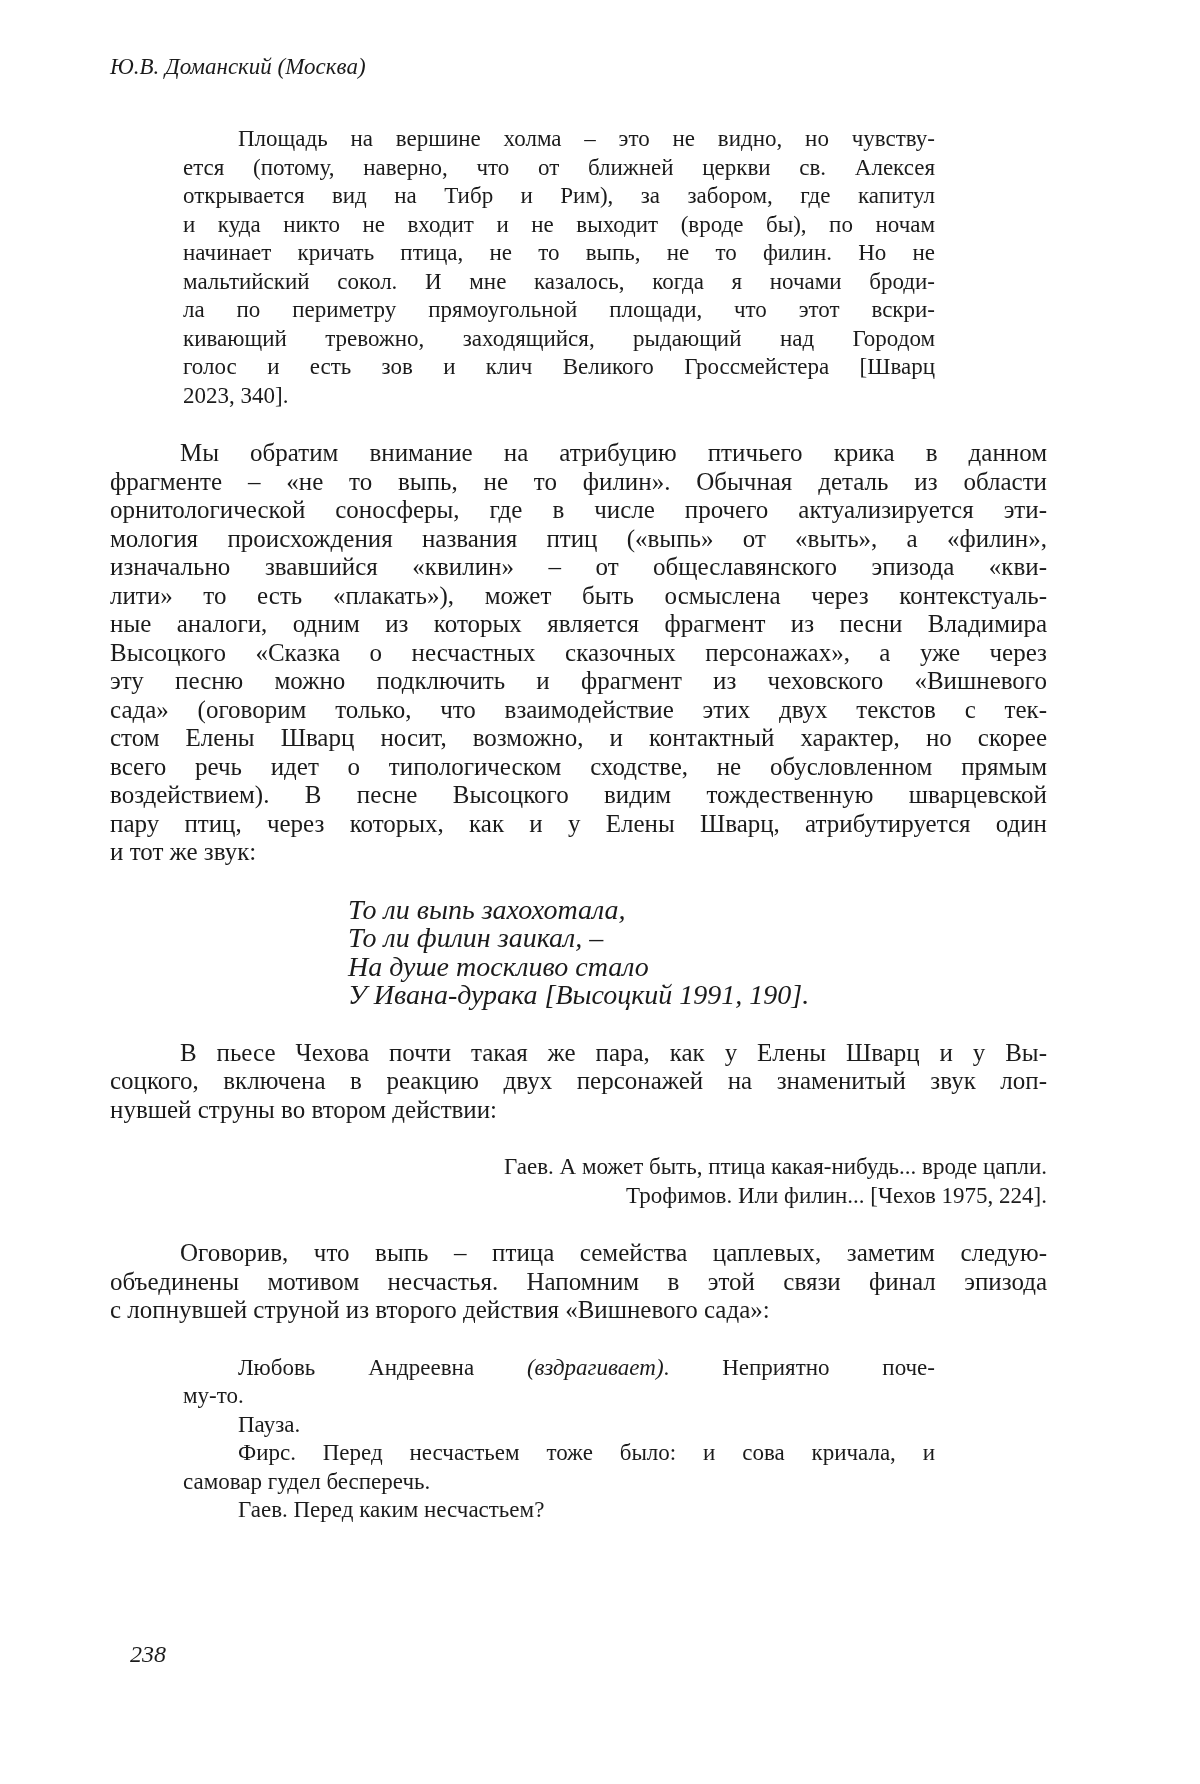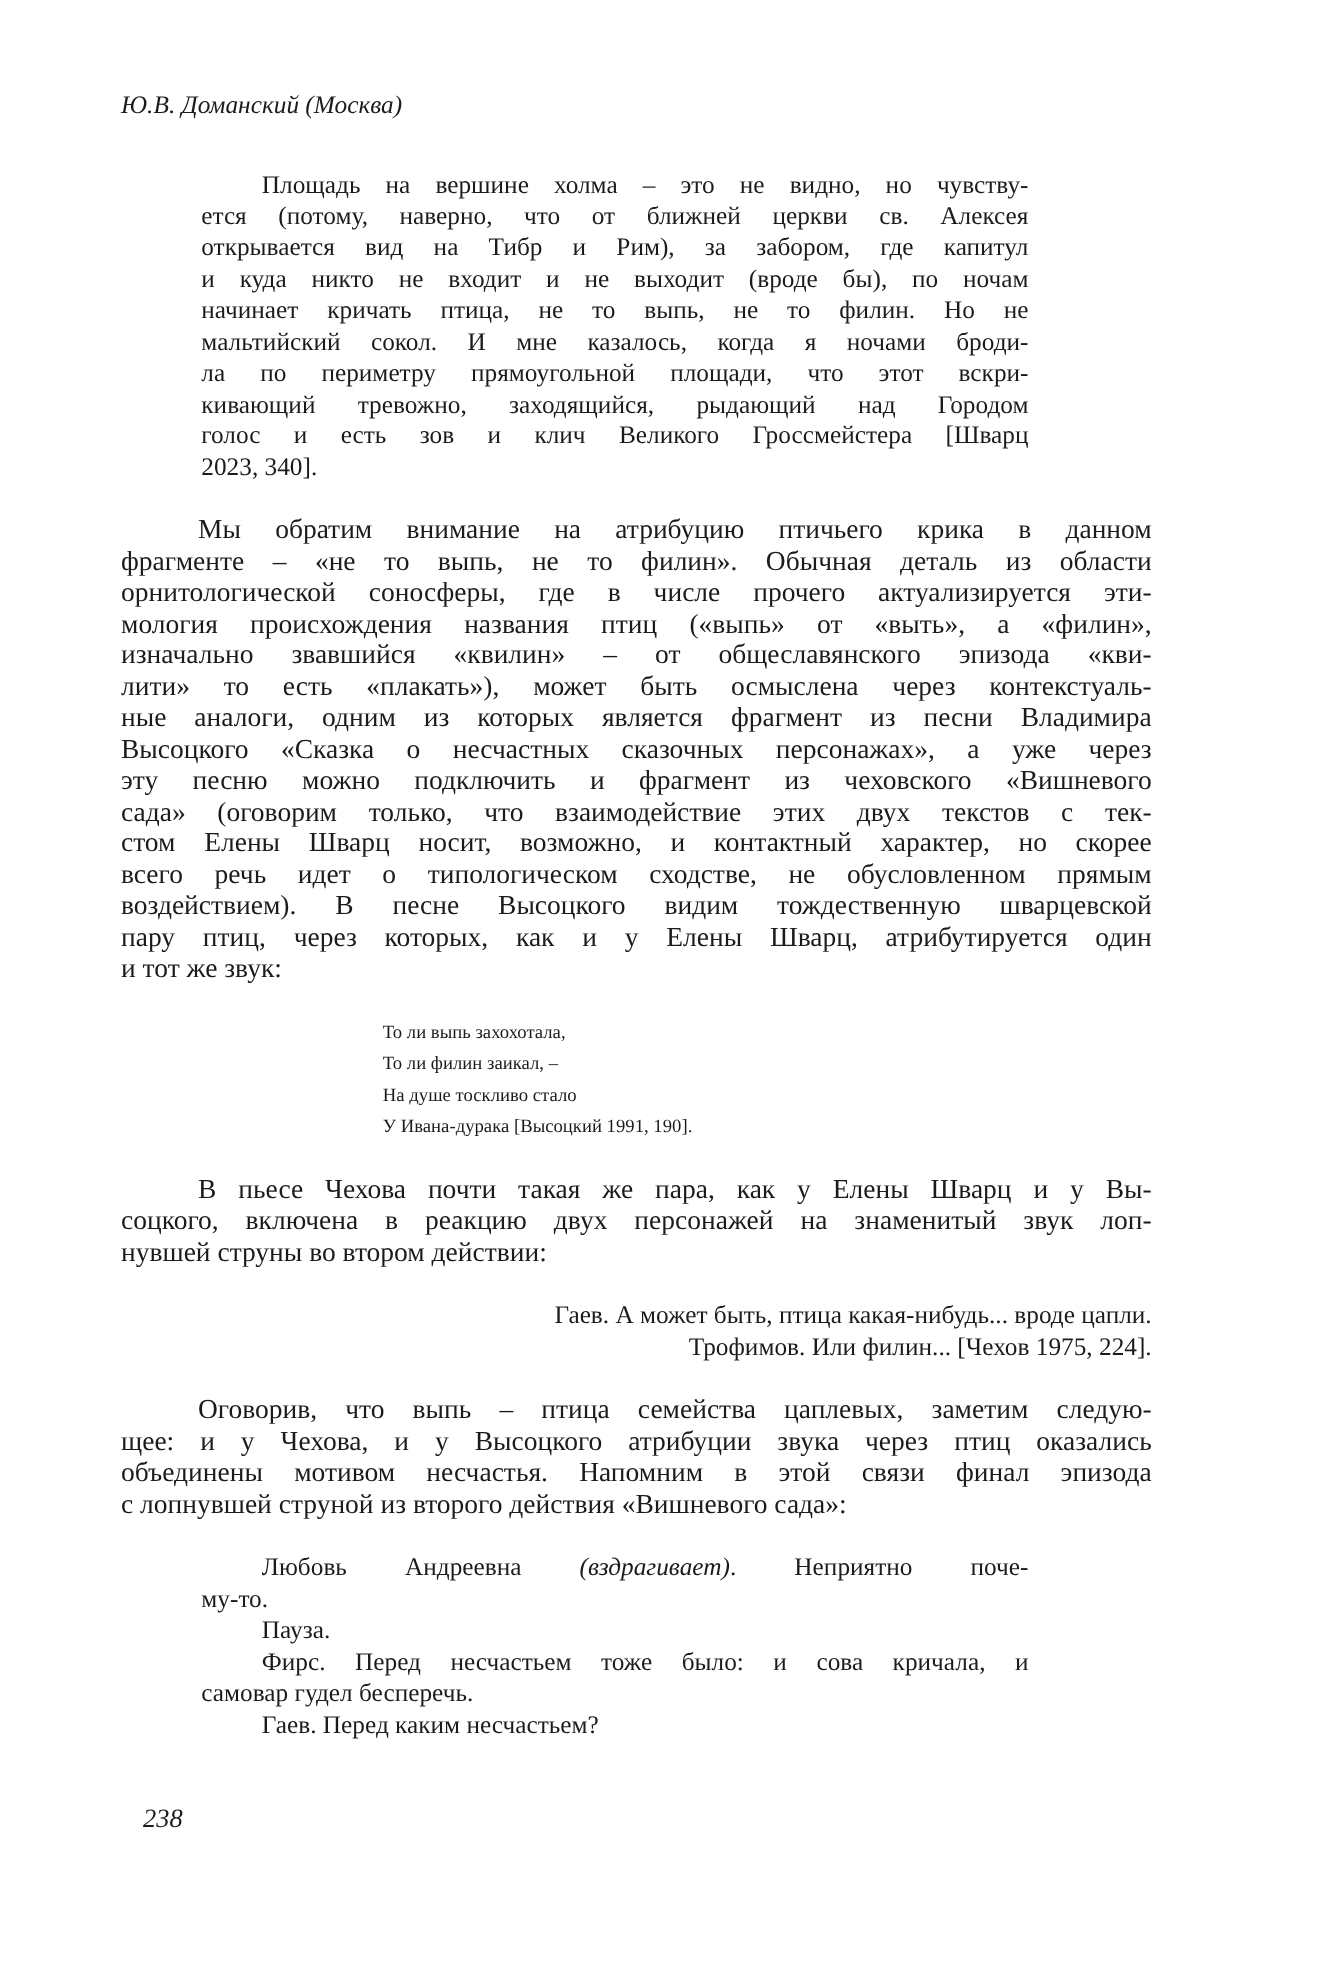--- a/index.html
+++ b/index.html
@@ -1,24 +1,24 @@
 <!DOCTYPE html>
 <html><head>
 <meta charset="utf-8">
 <style>
   html,body{margin:0;padding:0;}
   .page{
     width:1172px;height:1784px;background:#ffffff;box-sizing:border-box;
-    padding:82px 125px 0 110px;position:relative;overflow:hidden;
+    padding:53px 125px 0 110px;position:relative;overflow:hidden;
     font-family:"Liberation Serif","DejaVu Serif",serif;color:#1b1b1b;
   }
   .running-head{font-style:italic;font-size:23px;line-height:28px;margin-bottom:44px;}
   .body-text{font-size:25px;line-height:28.5px;}
   .quote{font-size:23px;line-height:28.5px;margin-left:73px;margin-right:112px;}
-  .verse{font-size:17px;line-height:28.5px;margin-left:238px;}
+  .verse{font-size:28px;line-height:28.5px;margin-left:238px;font-style:italic;}
   .dialogue{font-size:23px;line-height:28.5px;margin-left:75px;text-align:right;}
   .gap{margin-top:29px;}
   .ln{white-space:normal;}
   .j{text-align:justify;text-align-last:justify;}
   .ind{text-indent:70px;}
   .ind-q{text-indent:55px;}
   .it{font-style:italic;}
   .page-number{position:absolute;left:110px;bottom:116px;font-style:italic;font-size:24px;margin-left:20px;}
 </style>
 </head>
@@ -72,21 +72,20 @@
     <div class="ln">нувшей струны во втором действии:</div>
   </div>
 
   <div class="dialogue gap">
     <div class="ln">Гаев. А может быть, птица какая-нибудь... вроде цапли.</div>
     <div class="ln">Трофимов. Или филин... [Чехов 1975, 224].</div>
   </div>
 
   <div class="body-text gap">
     <div class="ln j ind">Оговорив, что выпь – птица семейства цаплевых, заметим следую-</div>
-    <div class="ln j">щее: и у Чехова, и у Высоцкого атрибуции звука через птиц оказались</div>
     <div class="ln j">объединены мотивом несчастья. Напомним в этой связи финал эпизода</div>
     <div class="ln">с лопнувшей струной из второго действия «Вишневого сада»:</div>
   </div>
 
   <div class="quote gap">
     <div class="ln j ind-q">
       <span>Любовь Андреевна </span><span class="it">(вздрагивает)</span><span>. Неприятно поче-</span>
     </div>
     <div class="ln">му-то.</div>
     <div class="ln ind-q">Пауза.</div>

